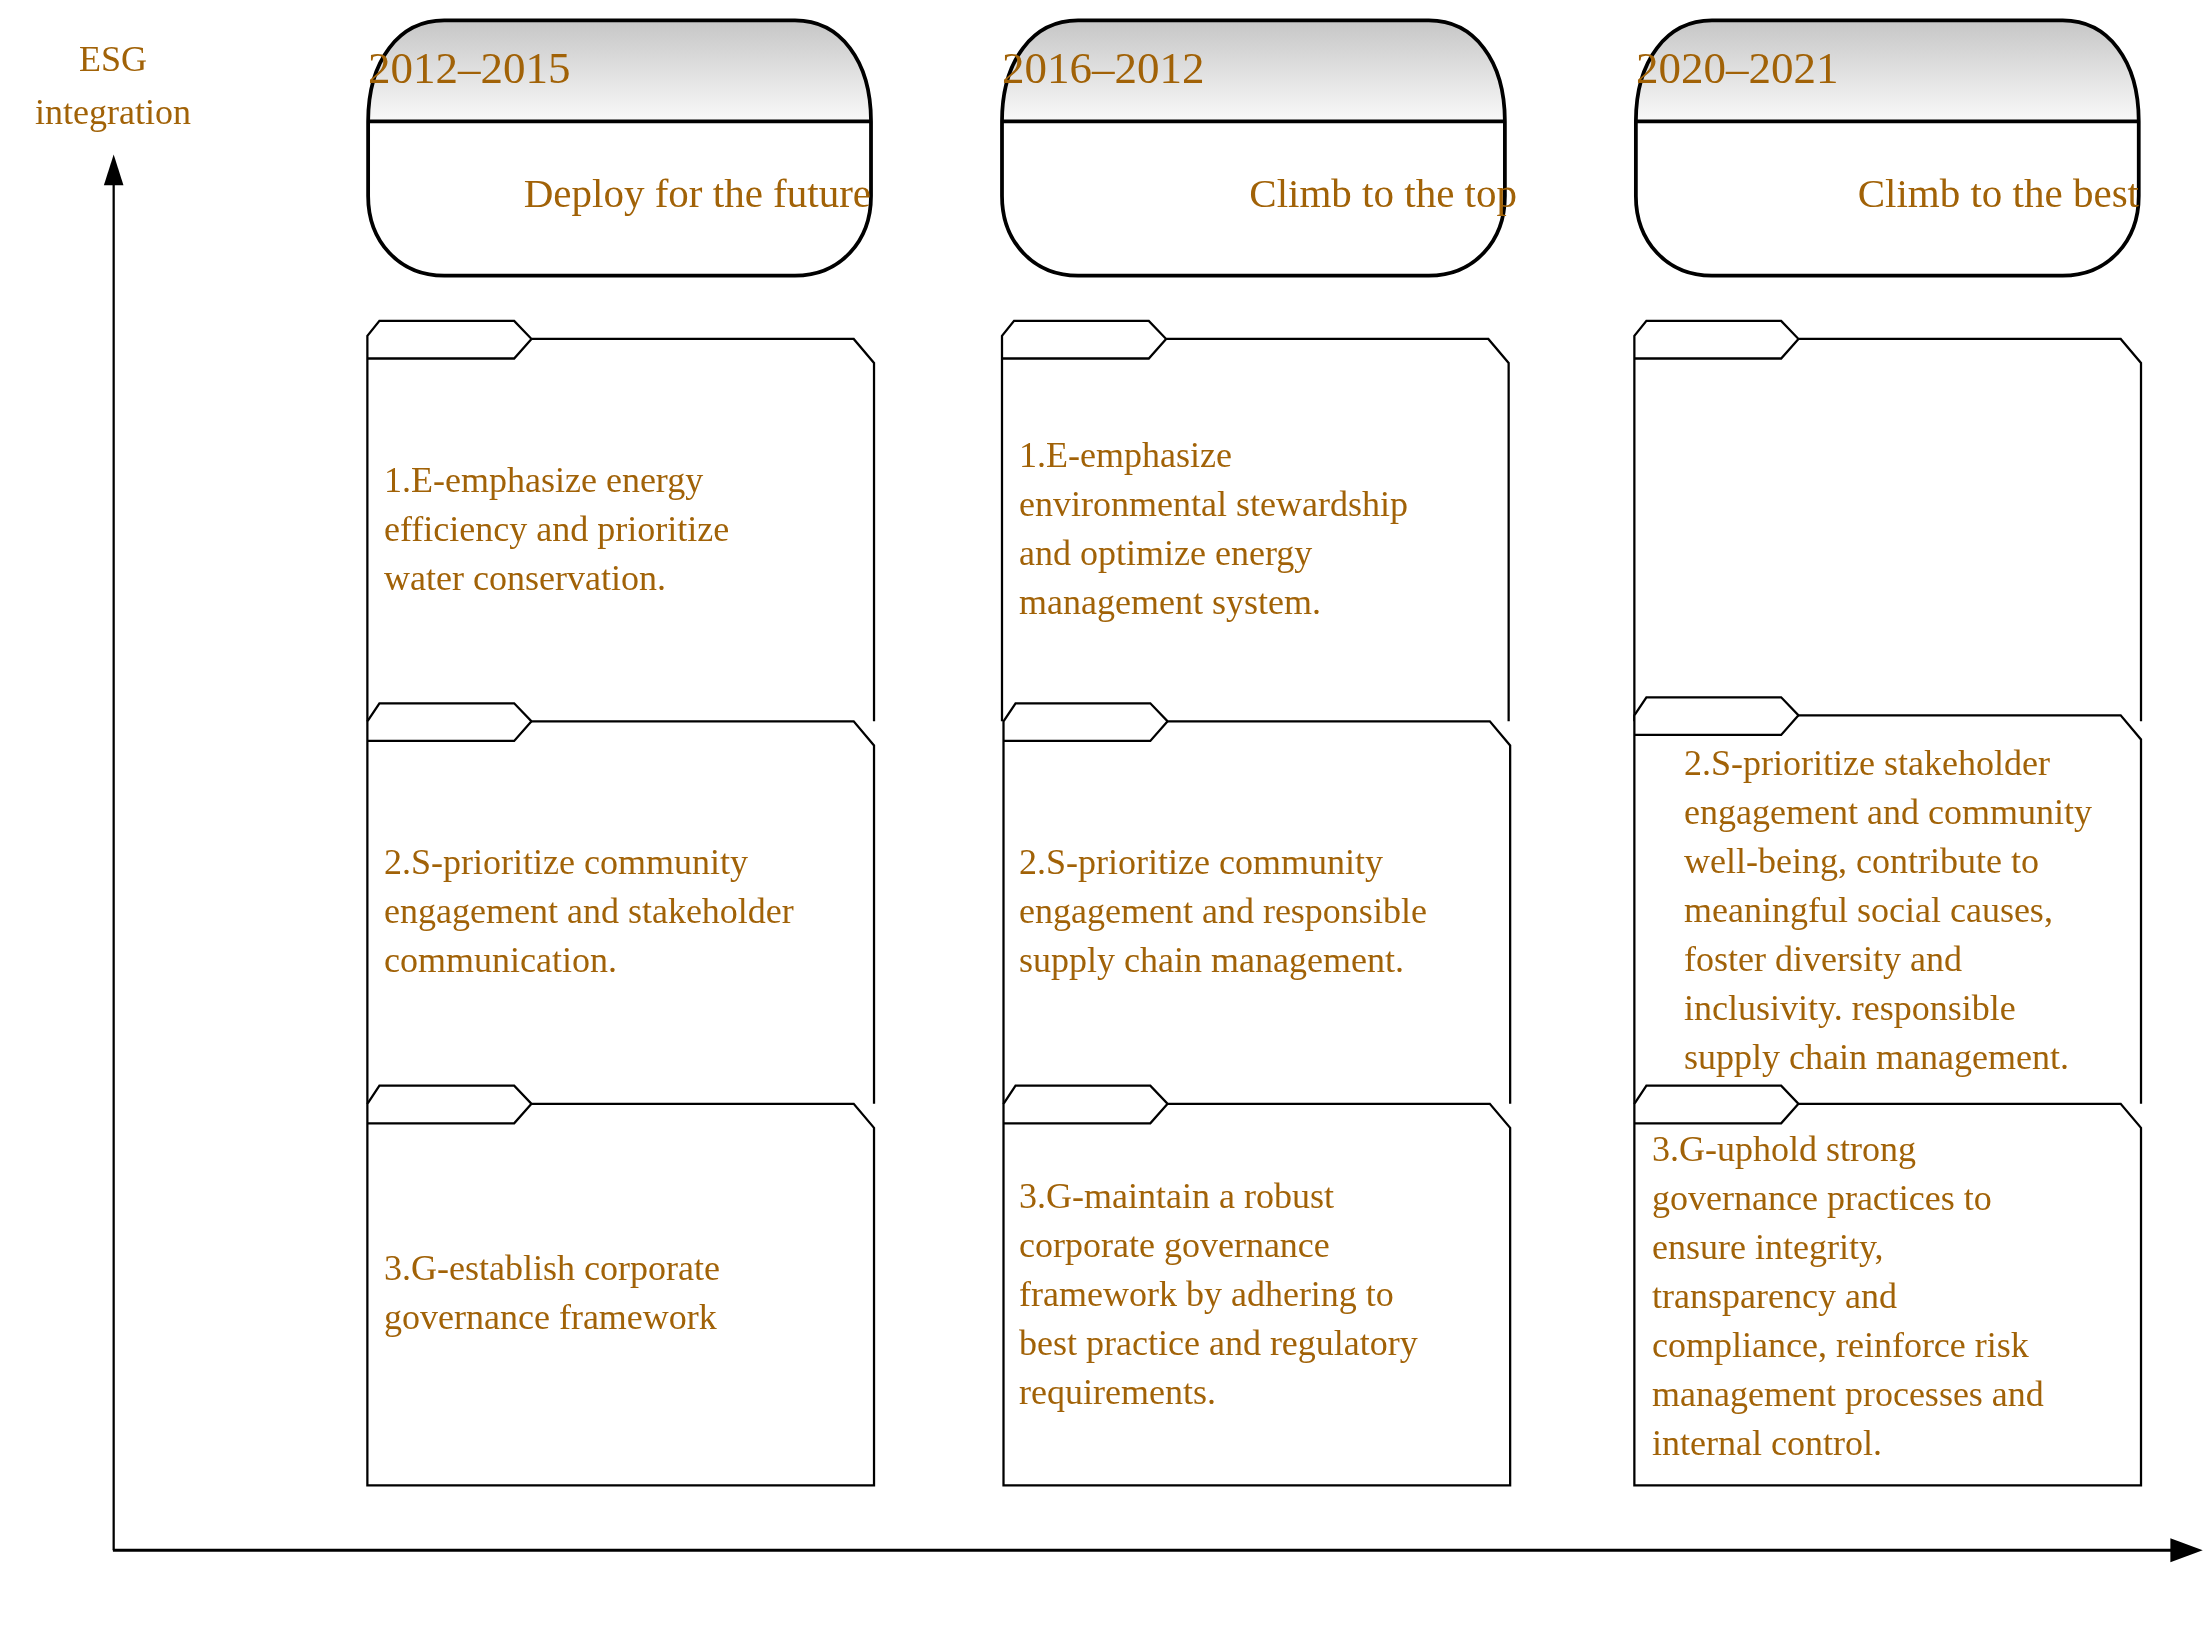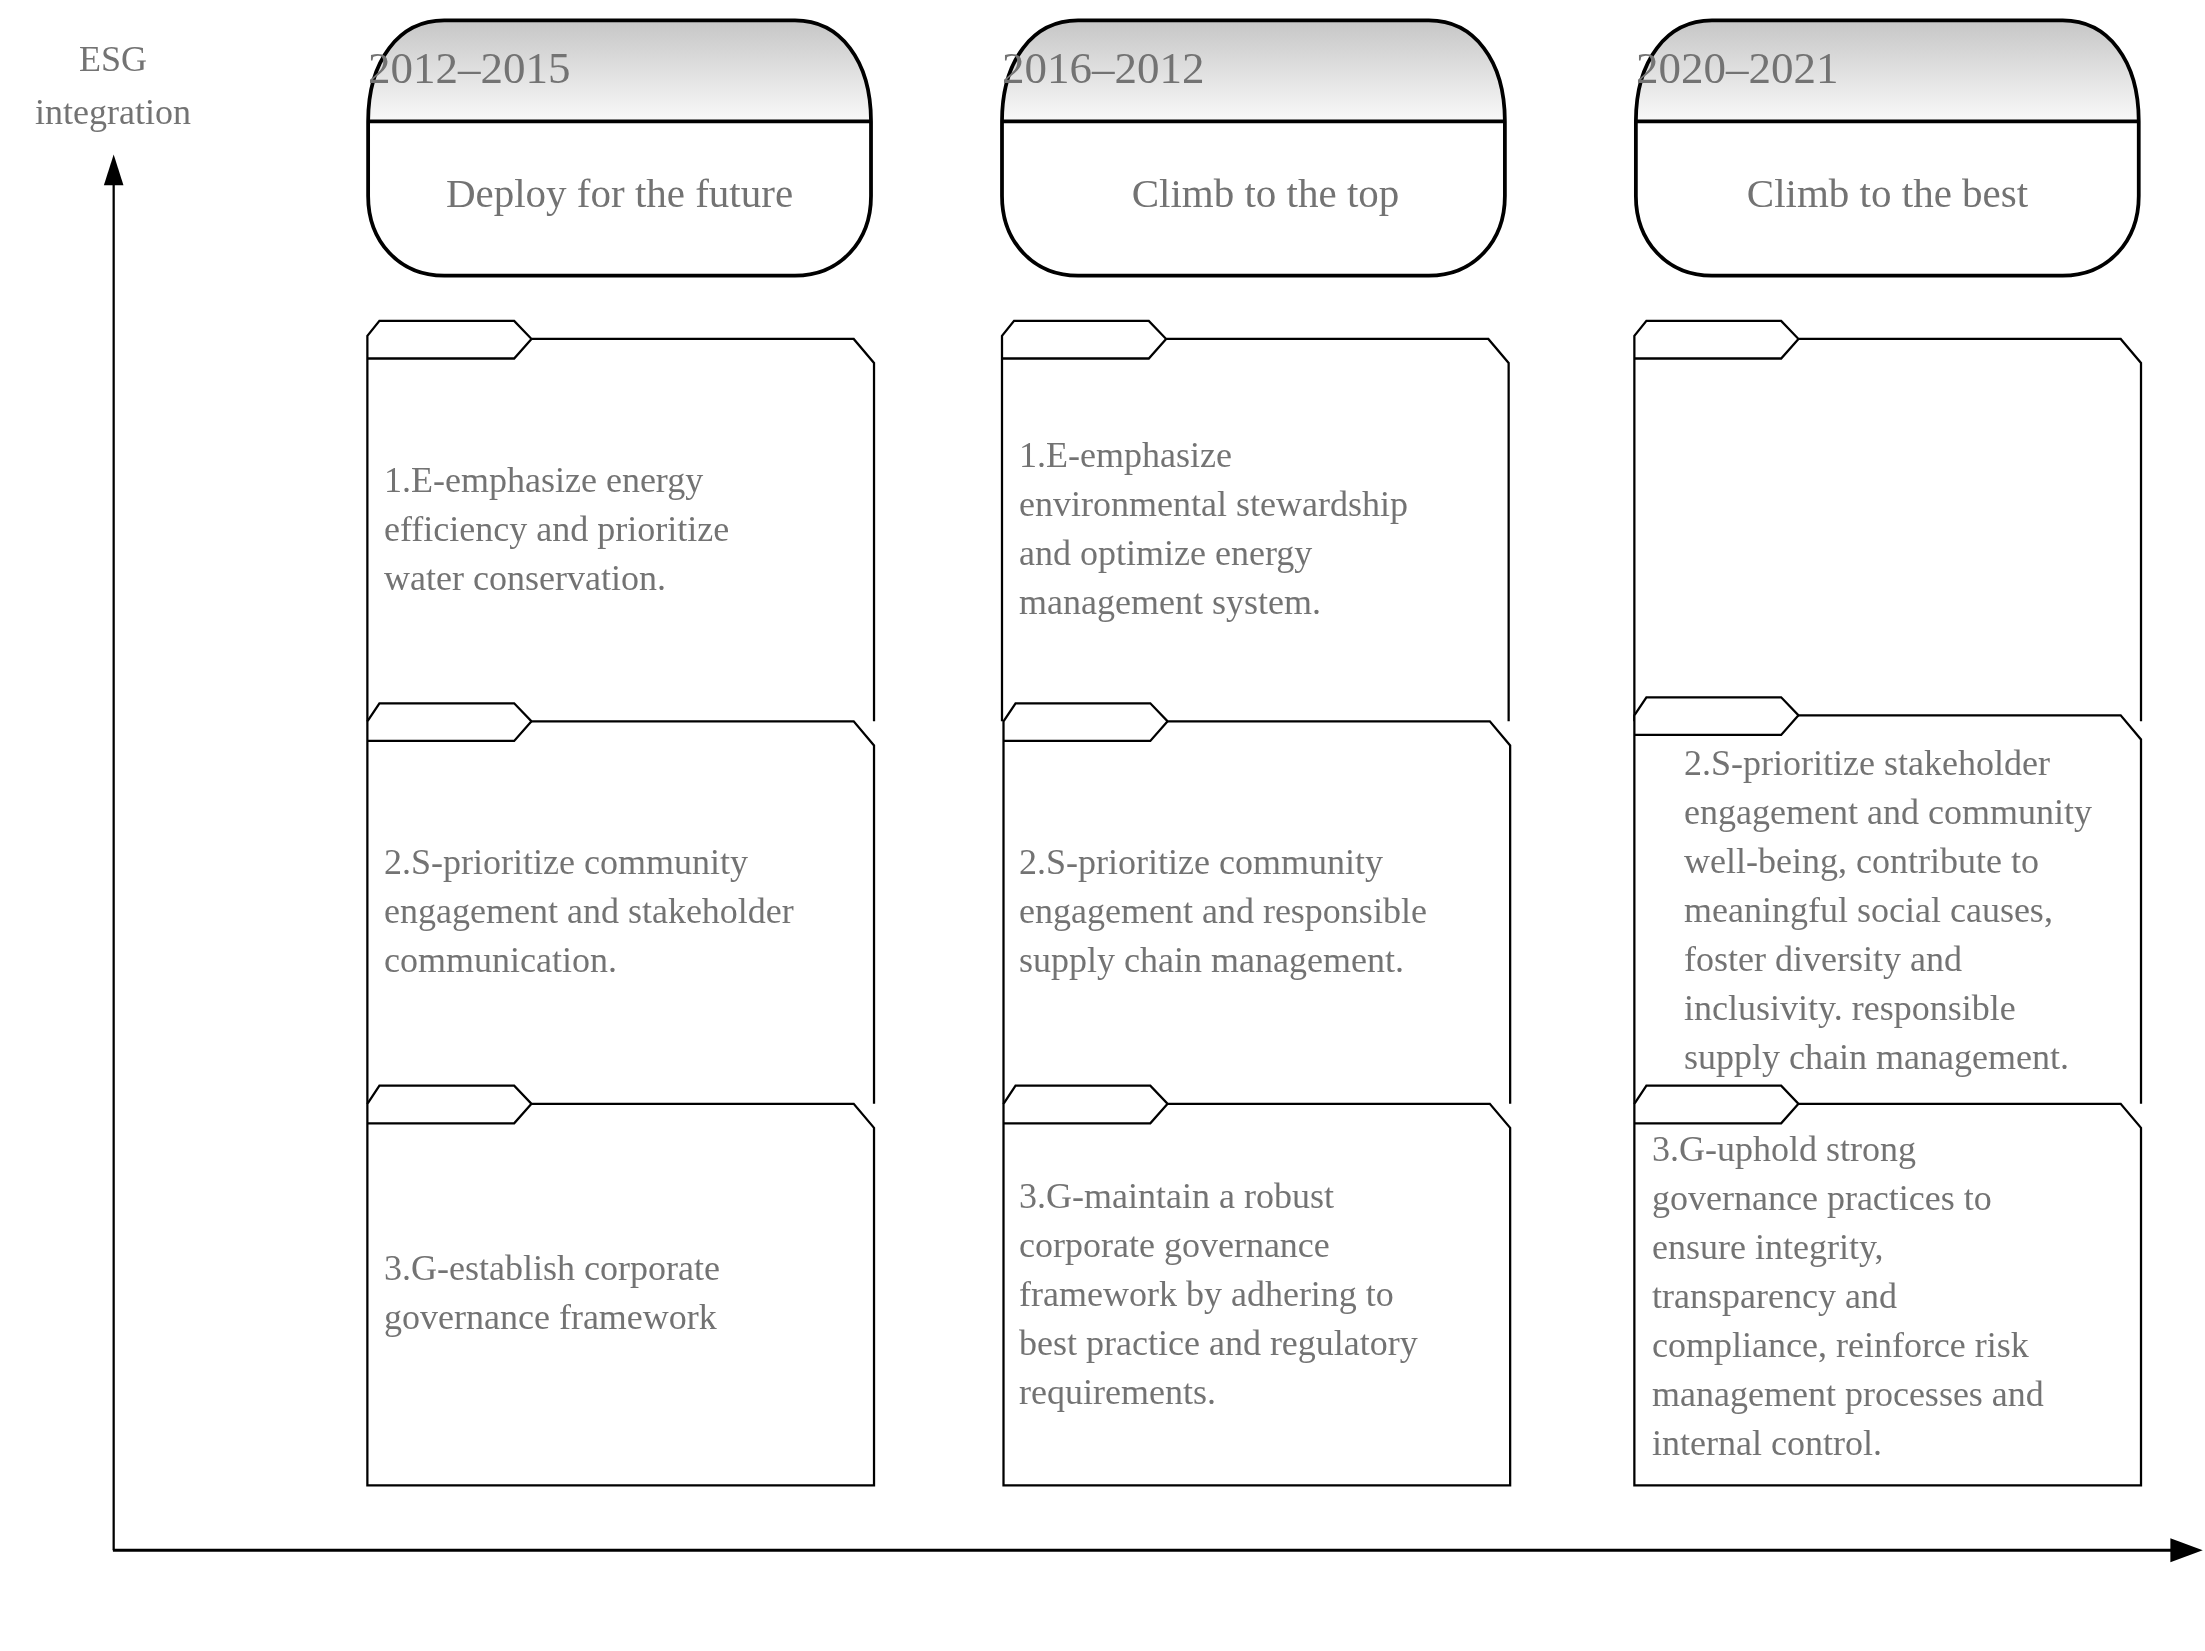--- a/index.html
+++ b/index.html
@@ -1,21 +1,21 @@
 <!DOCTYPE html>
 <html style="font-size:12px"><head>
 <meta charset="utf-8">
 <style>
   html, body { margin: 0; padding: 0; background: #ffffff; }
   #canvas { position: relative; width: 2205px; height: 1652px; background: #ffffff; overflow: hidden;
-            font-family: "Liberation Serif", "DejaVu Serif", serif; color: #737373; }
+            font-family: "Liberation Serif", "DejaVu Serif", serif; color: #a16207; }
   svg.shapes { position: absolute; left: 0; top: 0; }
   .axis-label { position: absolute; font-size: 36px; line-height: 53px; text-align: center; }
   .period { position: absolute; font-size: 45px; text-align: left; width: 503px; line-height: 53px; }
-  .phase  { position: absolute; font-size: 41px; text-align: center; width: 503px; line-height: 53px; }
+  .phase  { position: absolute; font-size: 41px; text-align: right; width: 503px; line-height: 53px; }
   .item-text { position: absolute; font-size: 36px; line-height: 49px; width: 474px; white-space: pre-line; }
 </style>
 </head>
 <body>
 
 <div id="canvas">
 
   <svg class="shapes" width="2205" height="1652" viewBox="0 0 2929 2194">
     <defs>
       <linearGradient id="hdrGrad" x1="0" y1="0" x2="0" y2="1">

